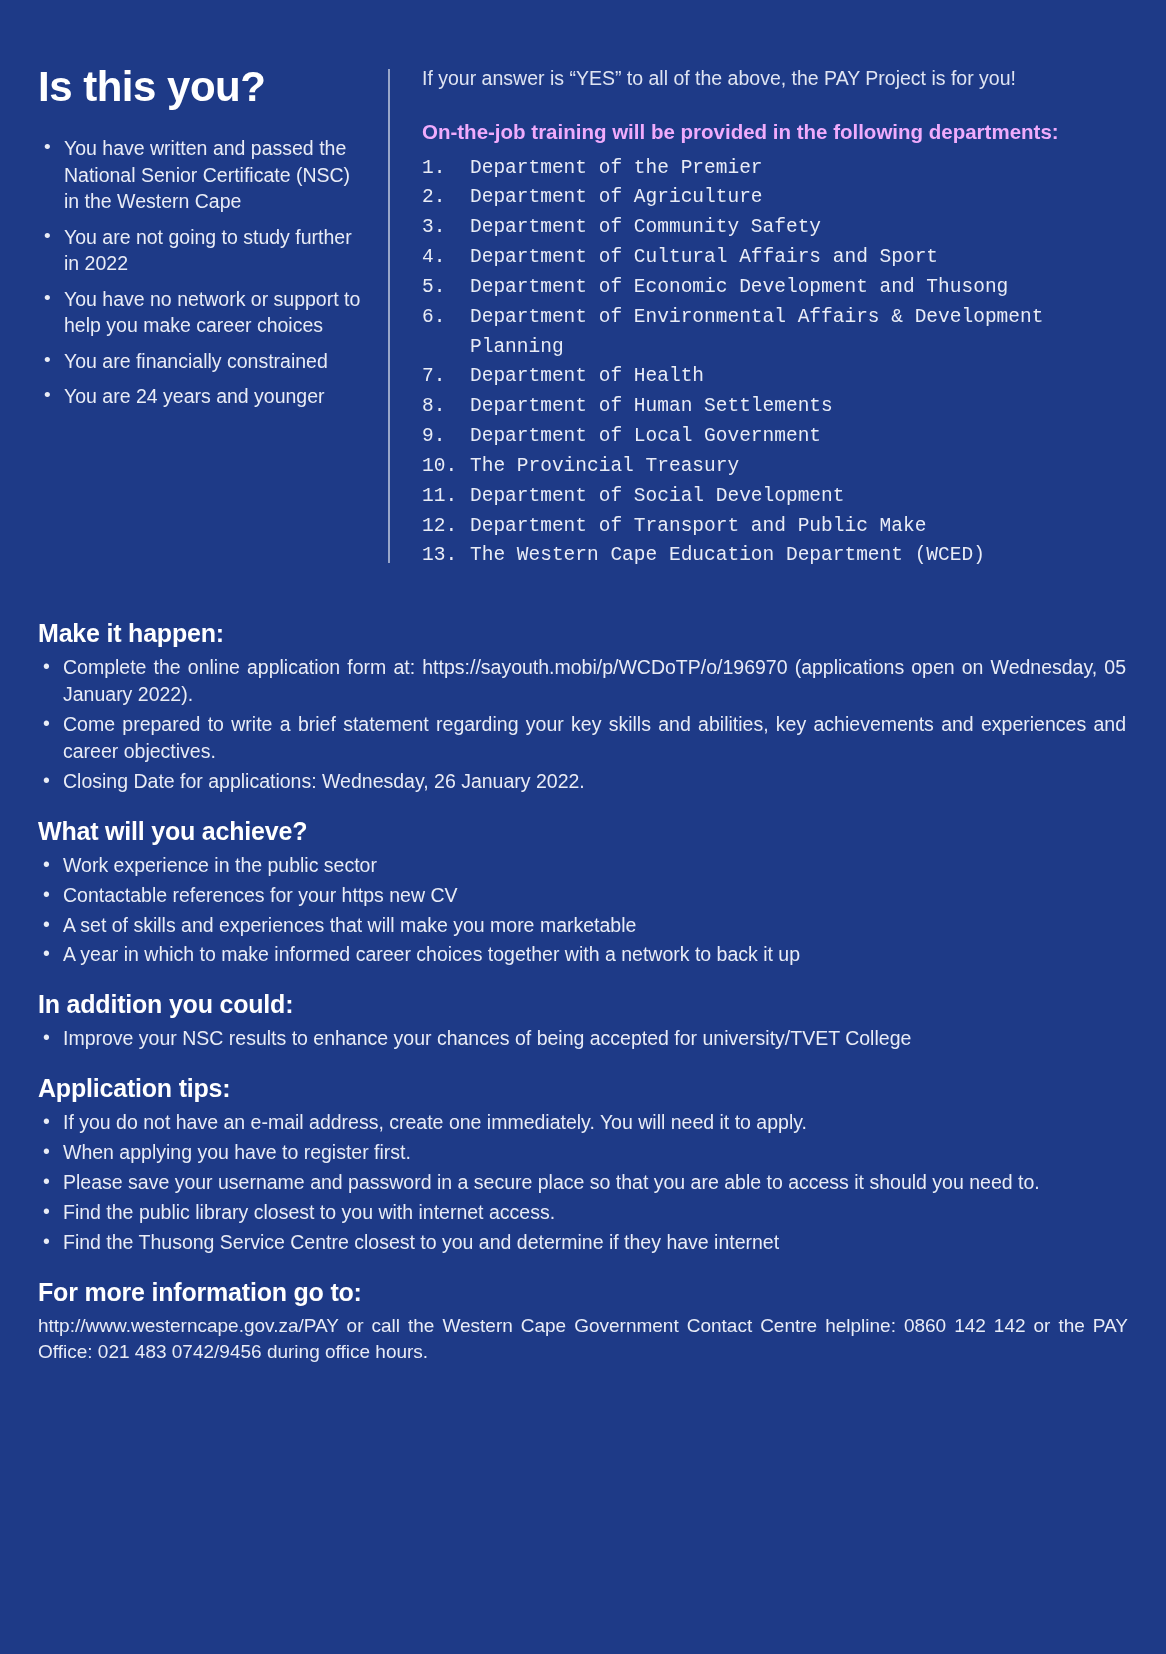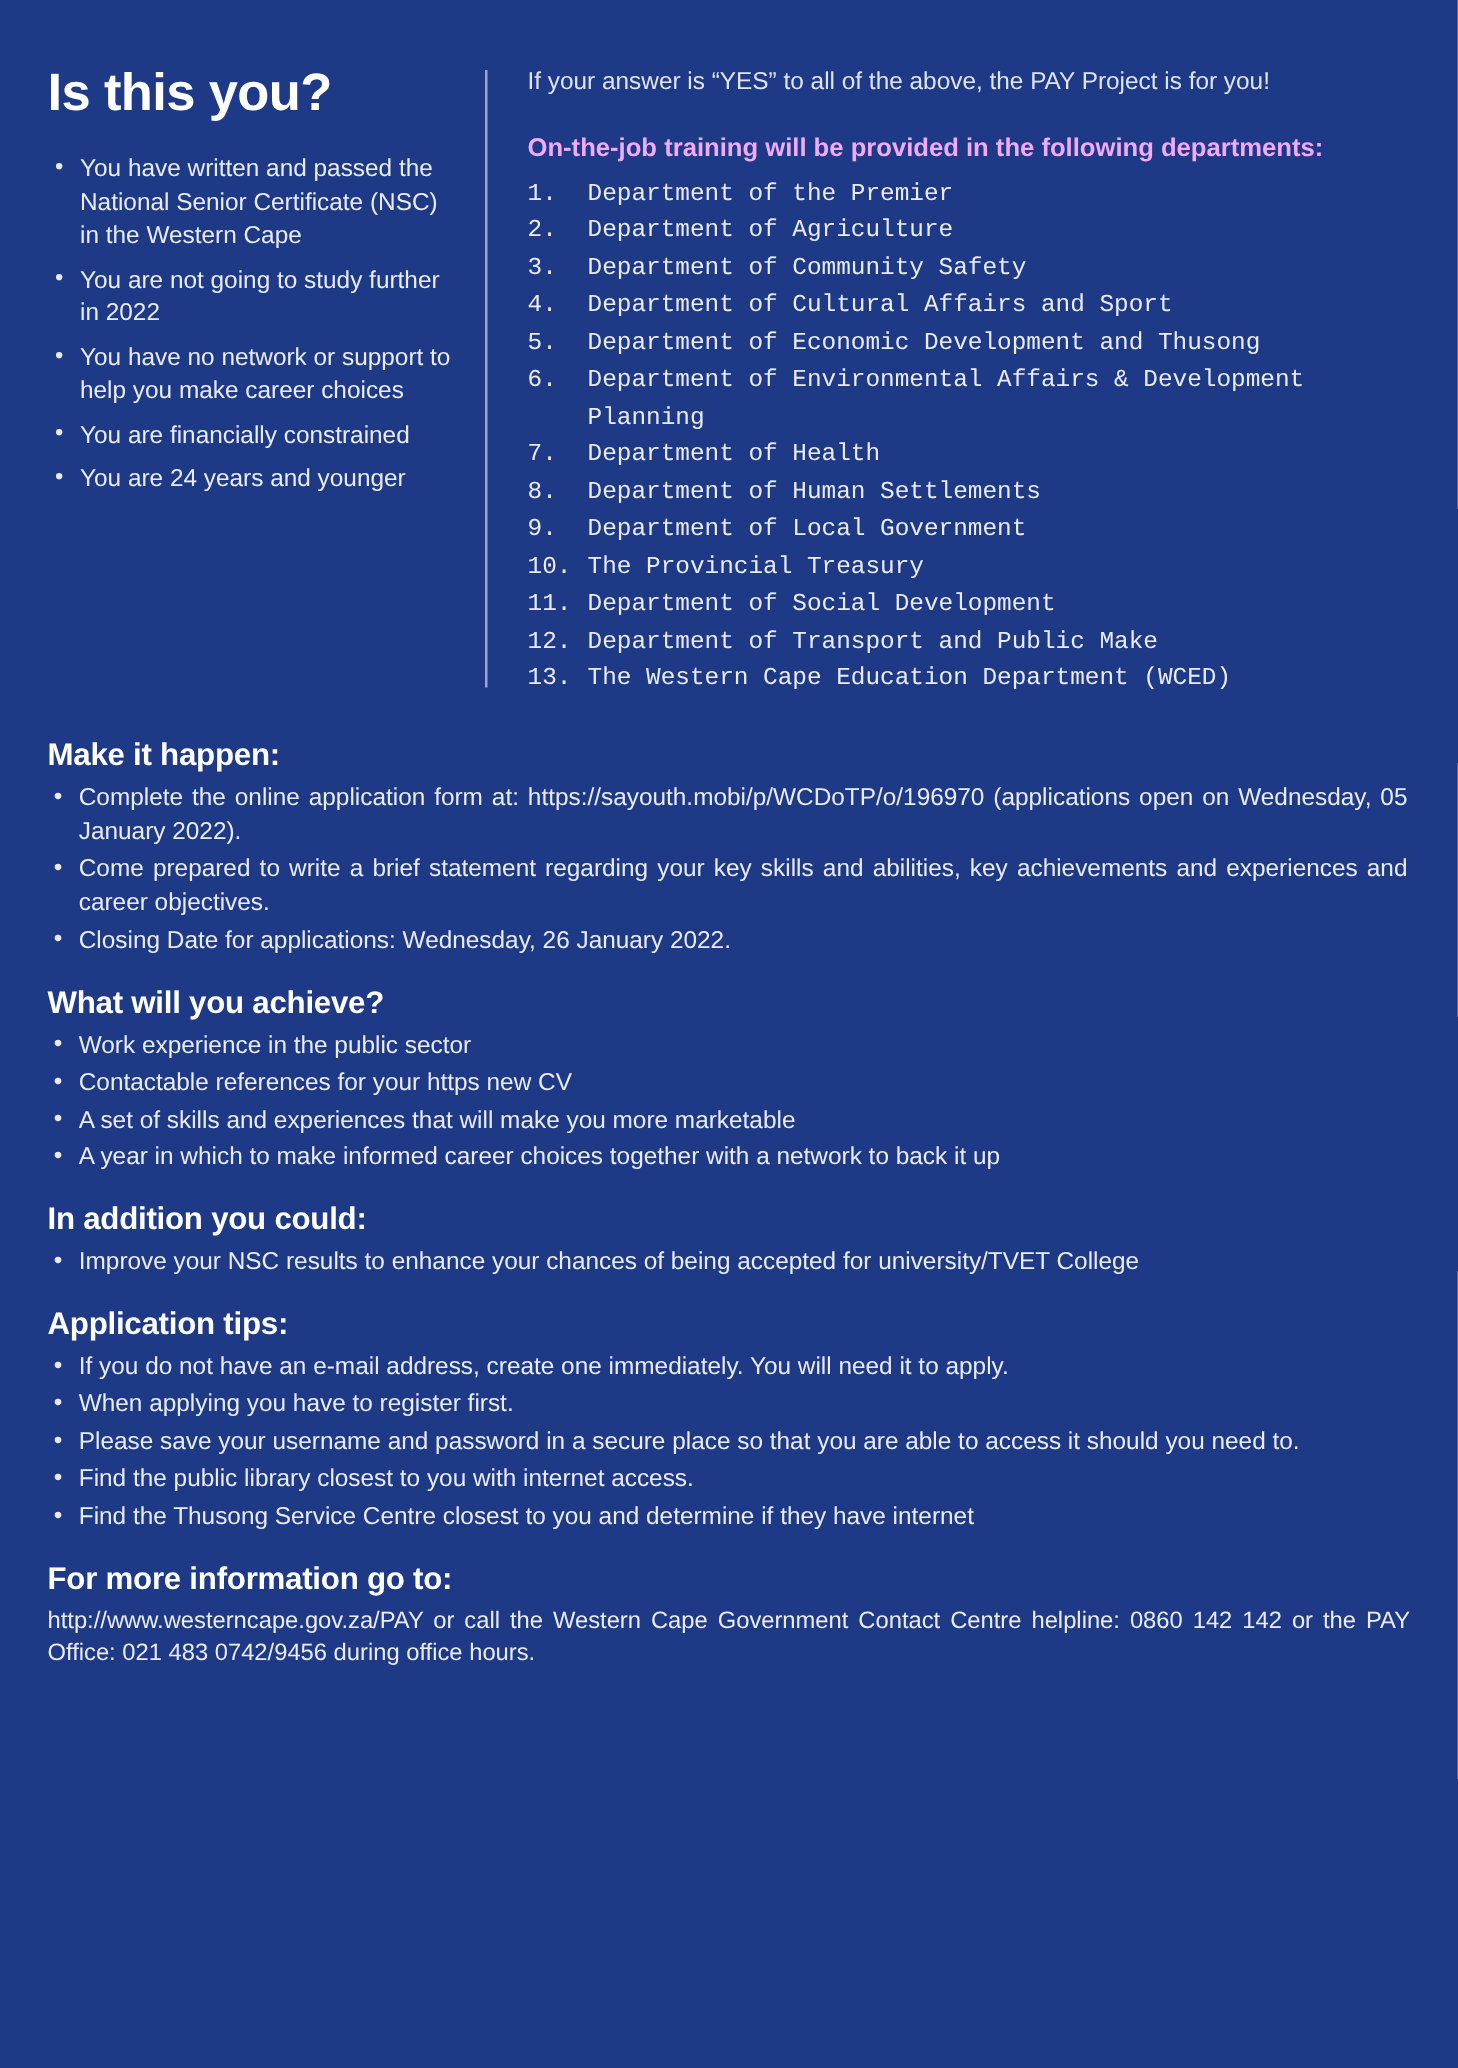--- a/index.html
+++ b/index.html
@@ -19,21 +19,21 @@
     top: 0;
     width: 1166px;
     height: 1654px;
     background: #1e3a87;
     color: #ffffff;
     box-sizing: border-box;
   }
   .inner {
     position: absolute;
     left: 38px;
-    top: 52px;
+    top: 65px;
     width: 1090px;
   }
 
   
   .top {
     display: flex;
     align-items: flex-start;
     position: relative;
   }
   .col-left {
@@ -118,21 +118,21 @@
     position: absolute;
     left: 0;
     top: 0;
     width: 36px;
     text-align: left;
     color: #e9ecf6;
   }
 
   
   .sections {
-    margin-top: 32px;
+    margin-top: 48px;
   }
   .section {
     margin-bottom: 22px;
   }
   .section h2 {
     font-size: 25px;
     font-weight: bold;
     margin: 0 0 6px 0;
     color: #ffffff;
     letter-spacing: -0.2px;

